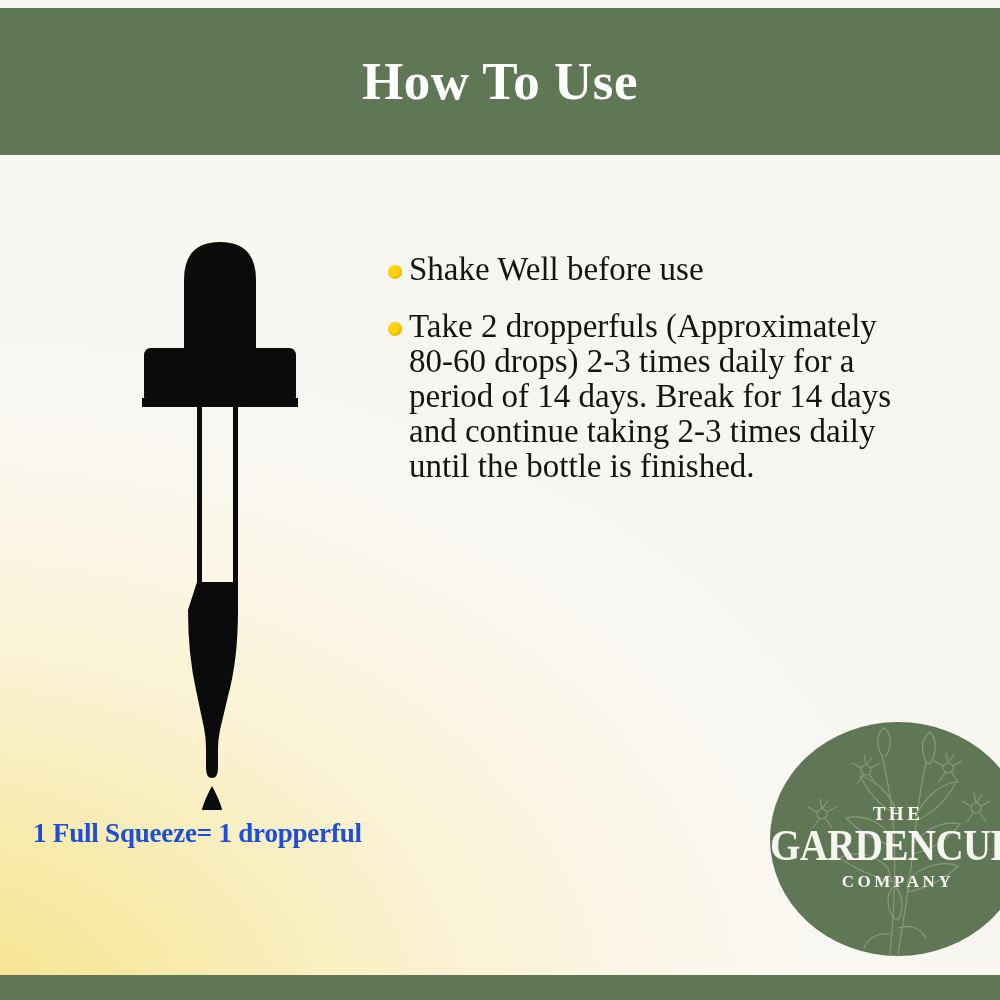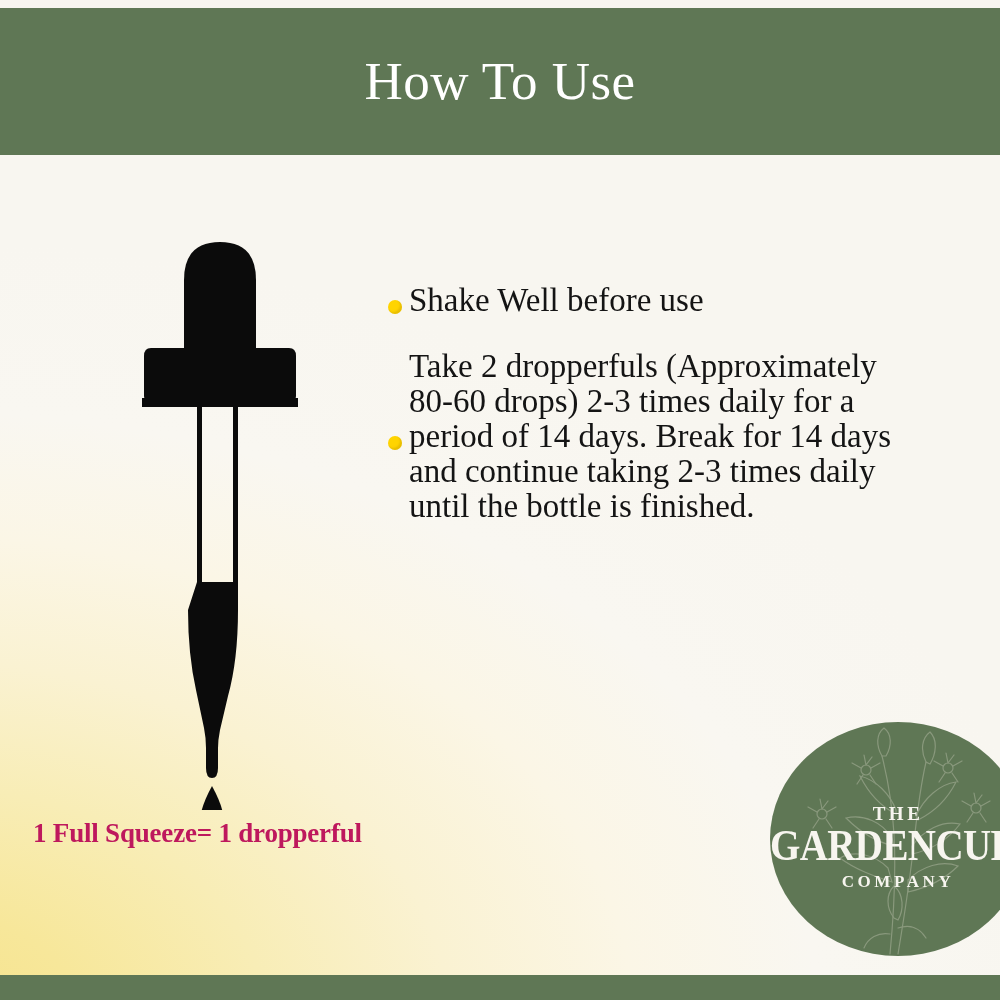--- a/index.html
+++ b/index.html
@@ -55,21 +55,21 @@
     left: 0; top: 8px;
     width: 1000px; height: 147px;
     background: #5f7755;
     display: flex;
     align-items: center;
     justify-content: center;
   }
   .header-title {
     color: #ffffff;
     font-size: 53px;
-    font-weight: normal;
+    font-weight: bold;
     letter-spacing: 0.5px;
     line-height: 1;
     white-space: nowrap;
   }
 
   
   .bottom-band {
     position: absolute;
     left: 0; bottom: 0;
     width: 1000px; height: 25px;
@@ -88,23 +88,22 @@
   
   .bullet-list {
     position: absolute;
     left: 388px;
     top: 252px;
     width: 530px;
   }
   .bullet-item {
     position: relative;
     display: flex;
-    align-items: center;
+    align-items: flex-start;
     margin-bottom: 22px;
-    margin-top: 31px;
   }
   .bullet-dot {
     flex: 0 0 auto;
     width: 14px;
     height: 14px;
     border-radius: 50%;
     background: #ffd400;
     margin-top: 13px;
     margin-right: 7px;
     box-shadow: inset -2px -2px 2px rgba(190,150,0,0.35);
@@ -116,21 +115,21 @@
     line-height: 1.06;
   }
 
   
   .caption {
     position: absolute;
     left: 33px;
     top: 818px;
     font-size: 27px;
     font-weight: bold;
-    color: #be185d;
+    color: #1d4ed8;
     letter-spacing: -0.2px;
     white-space: nowrap;
   }
 
   
   .logo {
     position: absolute;
     left: 770px;
     top: 722px;
     width: 256px;

